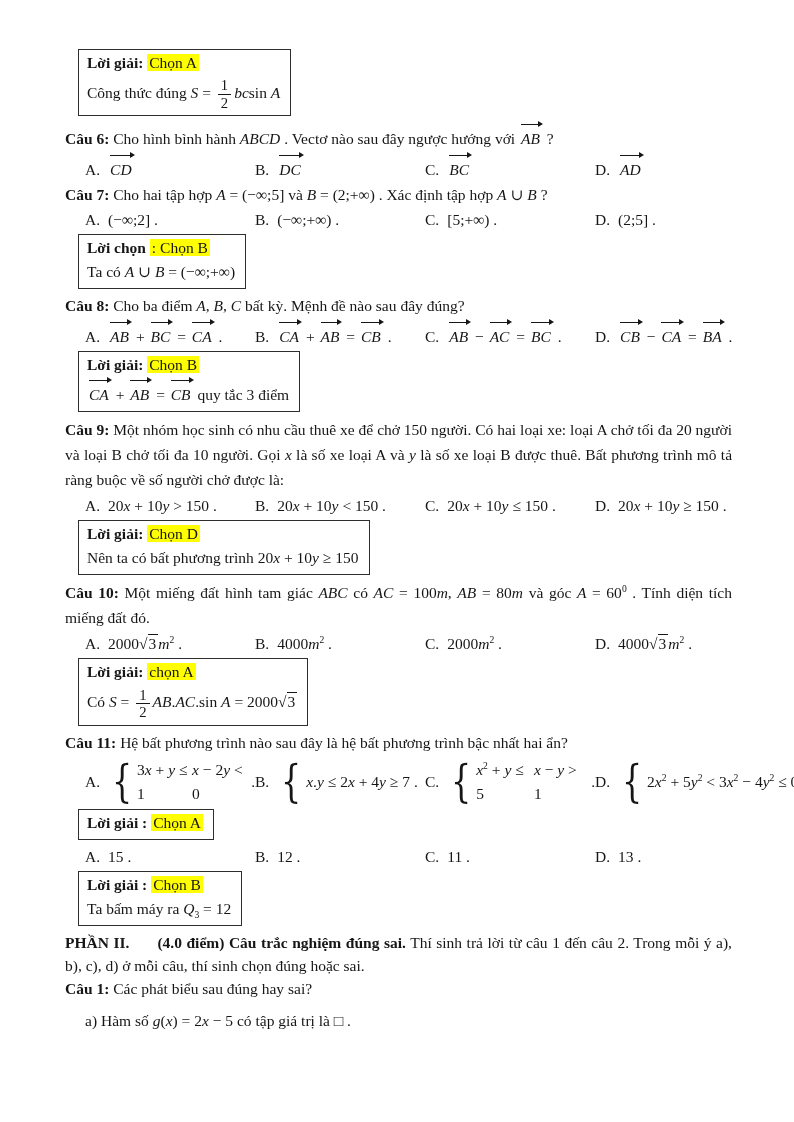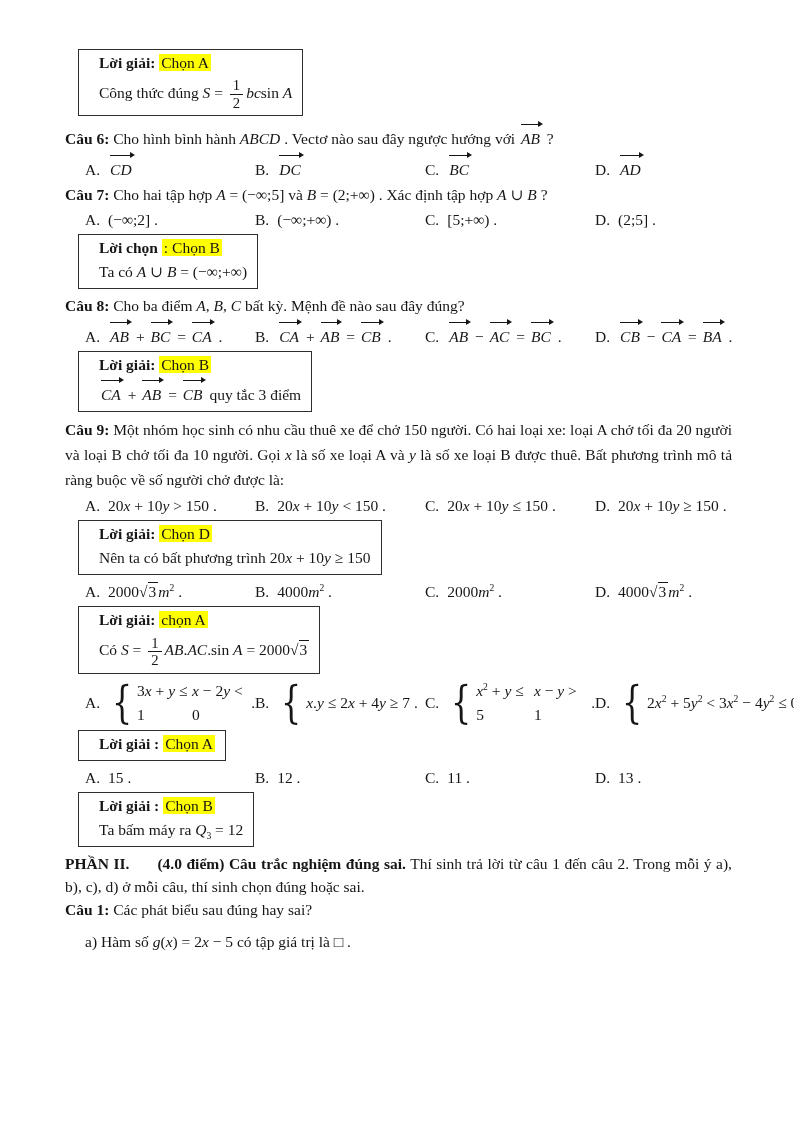--- a/index.html
+++ b/index.html
@@ -12,21 +12,21 @@
   p{margin:0;}
   b{font-weight:bold;}
   .qhead{text-align:justify;}
   .qlabel{font-weight:bold;}
   .opts{display:flex;margin:2px 0 2px 20px;align-items:baseline;}
   .opt{flex:0 0 170px;display:flex;align-items:baseline;min-width:0;}
   .opt:last-child{flex:0 0 auto;}
   .ol{margin-right:8px;flex:0 0 auto;}
   .optsys{align-items:center;margin:4px 0 3px 20px;}
   .optsys .opt{align-items:center;}
-  .sbox{border:1.3px solid #2e2e2e;width:fit-content;padding:1px 10px 4px 20px;margin:3px 0 5px 13px;}
+  .sbox{border:1.3px solid #2e2e2e;width:fit-content;padding:1px 10px 4px 8px;margin:3px 0 5px 13px;}
   .sline{line-height:24px;}
   .hl{background:var(--hl,#ffff00);padding:0 2px;}
   
   .vec{display:inline-block;position:relative;font-style:italic;padding:6px 3px 0 2px;}
   .vec::before{content:"";position:absolute;top:2.5px;left:2px;right:5px;border-top:1.3px solid currentColor;}
   .vec::after{content:"";position:absolute;top:-0.8px;right:0;width:0;height:0;
     border-left:5px solid currentColor;border-top:3.2px solid transparent;border-bottom:3.2px solid transparent;}
   .frac{display:inline-flex;flex-direction:column;align-items:center;vertical-align:middle;
     line-height:1.12;font-size:0.95em;margin:0 3px;}
   .frac .fn{border-bottom:1.2px solid currentColor;padding:0 3px;}
@@ -176,20 +176,24 @@
     <div class="sbox">
       <p class="sline">
         <b class="t">Lời giải:</b>
         <span class="hl">Chọn D</span>
       </p>
       <p class="sline">Nên ta có bất phương trình  20<i>x</i> + 10<i>y</i> ≥ 150</p>
     </div>
   </section>
 
   <section>
+    <p class="qhead" style="line-height:25px;">
+      <b class="qlabel">Câu 10:</b>
+      <span>Một miếng đất hình tam giác <i>ABC</i> có <i>AC</i> = 100<i>m</i>, <i>AB</i> = 80<i>m</i> và góc <i>A</i> = 60<sup>0</sup> . Tính diện tích miếng đất đó.</span>
+    </p>
     <div class="opts">
       <span class="opt">
           <span class="ol">A.</span>
           <span>2000<span class="sqrt"><span class="rad">√</span><span class="sqb">3</span></span><i>m</i><sup>2</sup> .</span>
         </span>
       <span class="opt">
           <span class="ol">B.</span>
           <span>4000<i>m</i><sup>2</sup> .</span>
         </span>
       <span class="opt">
@@ -207,20 +211,24 @@
         <span class="hl">chọn A</span>
       </p>
       <p class="sline" style="line-height:36px;">Có  <i>S</i> = <span class="frac">
             <span class="fn">1</span>
             <span class="fd">2</span>
           </span><i>AB</i>.<i>AC</i>.sin <i>A</i> = 2000<span class="sqrt"><span class="rad">√</span><span class="sqb">3</span></span></p>
     </div>
   </section>
 
   <section>
+    <p class="qhead">
+      <b class="qlabel">Câu 11:</b>
+      <span>Hệ bất phương trình nào sau đây là hệ bất phương trình bậc nhất hai ẩn?</span>
+    </p>
     <div class="opts optsys">
       <span class="opt">
         <span class="ol">A.</span>
         <span class="cases">
             <span class="br">{</span>
             <span class="cl">
               <span>3<i>x</i> + <i>y</i> ≤ 1</span>
               <span><i>x</i> − 2<i>y</i> &lt; 0</span>
             </span>
           </span>

